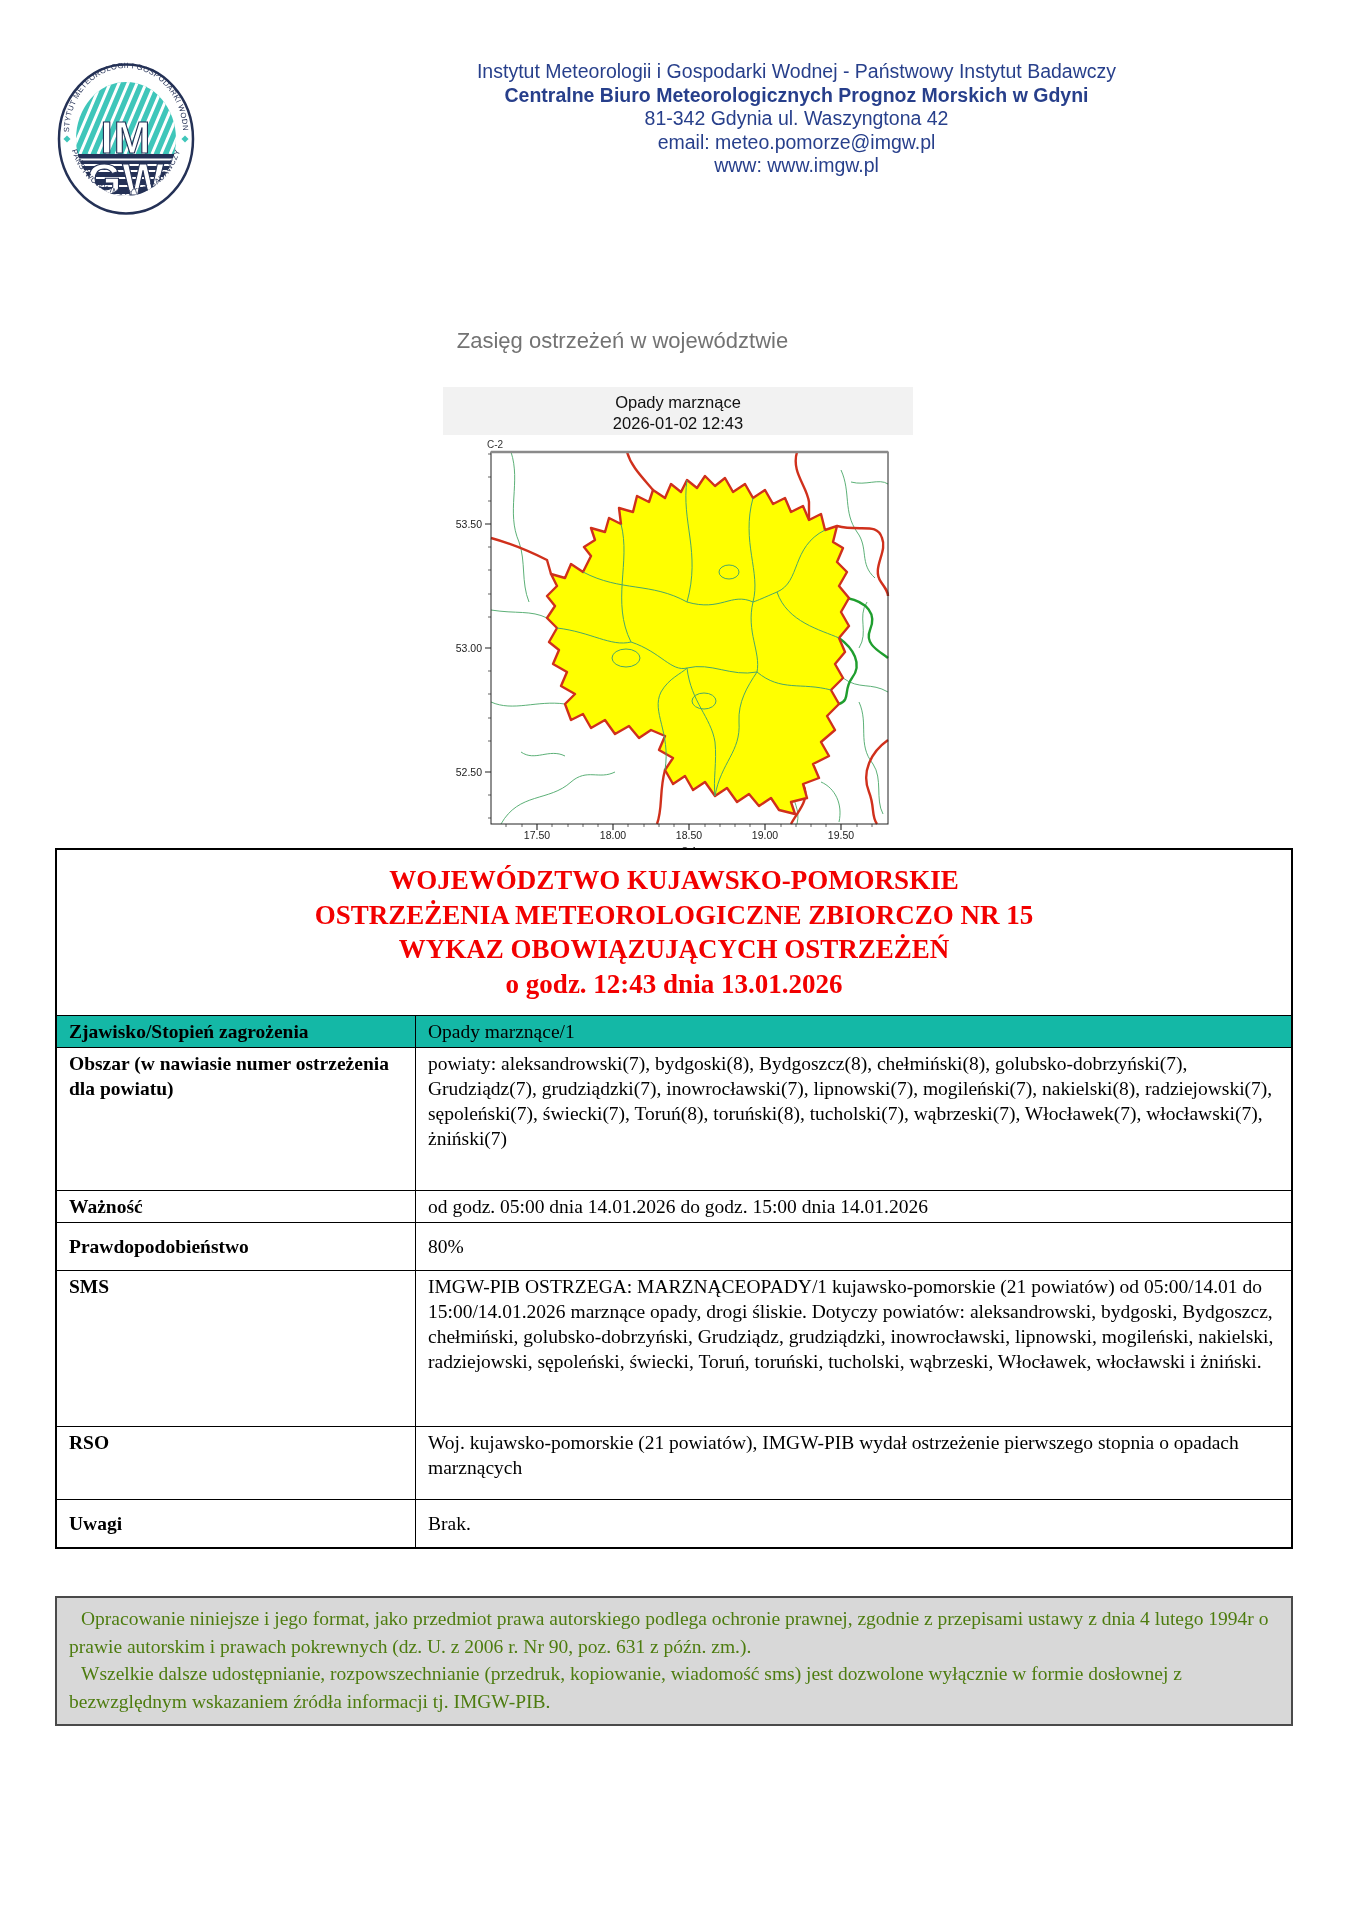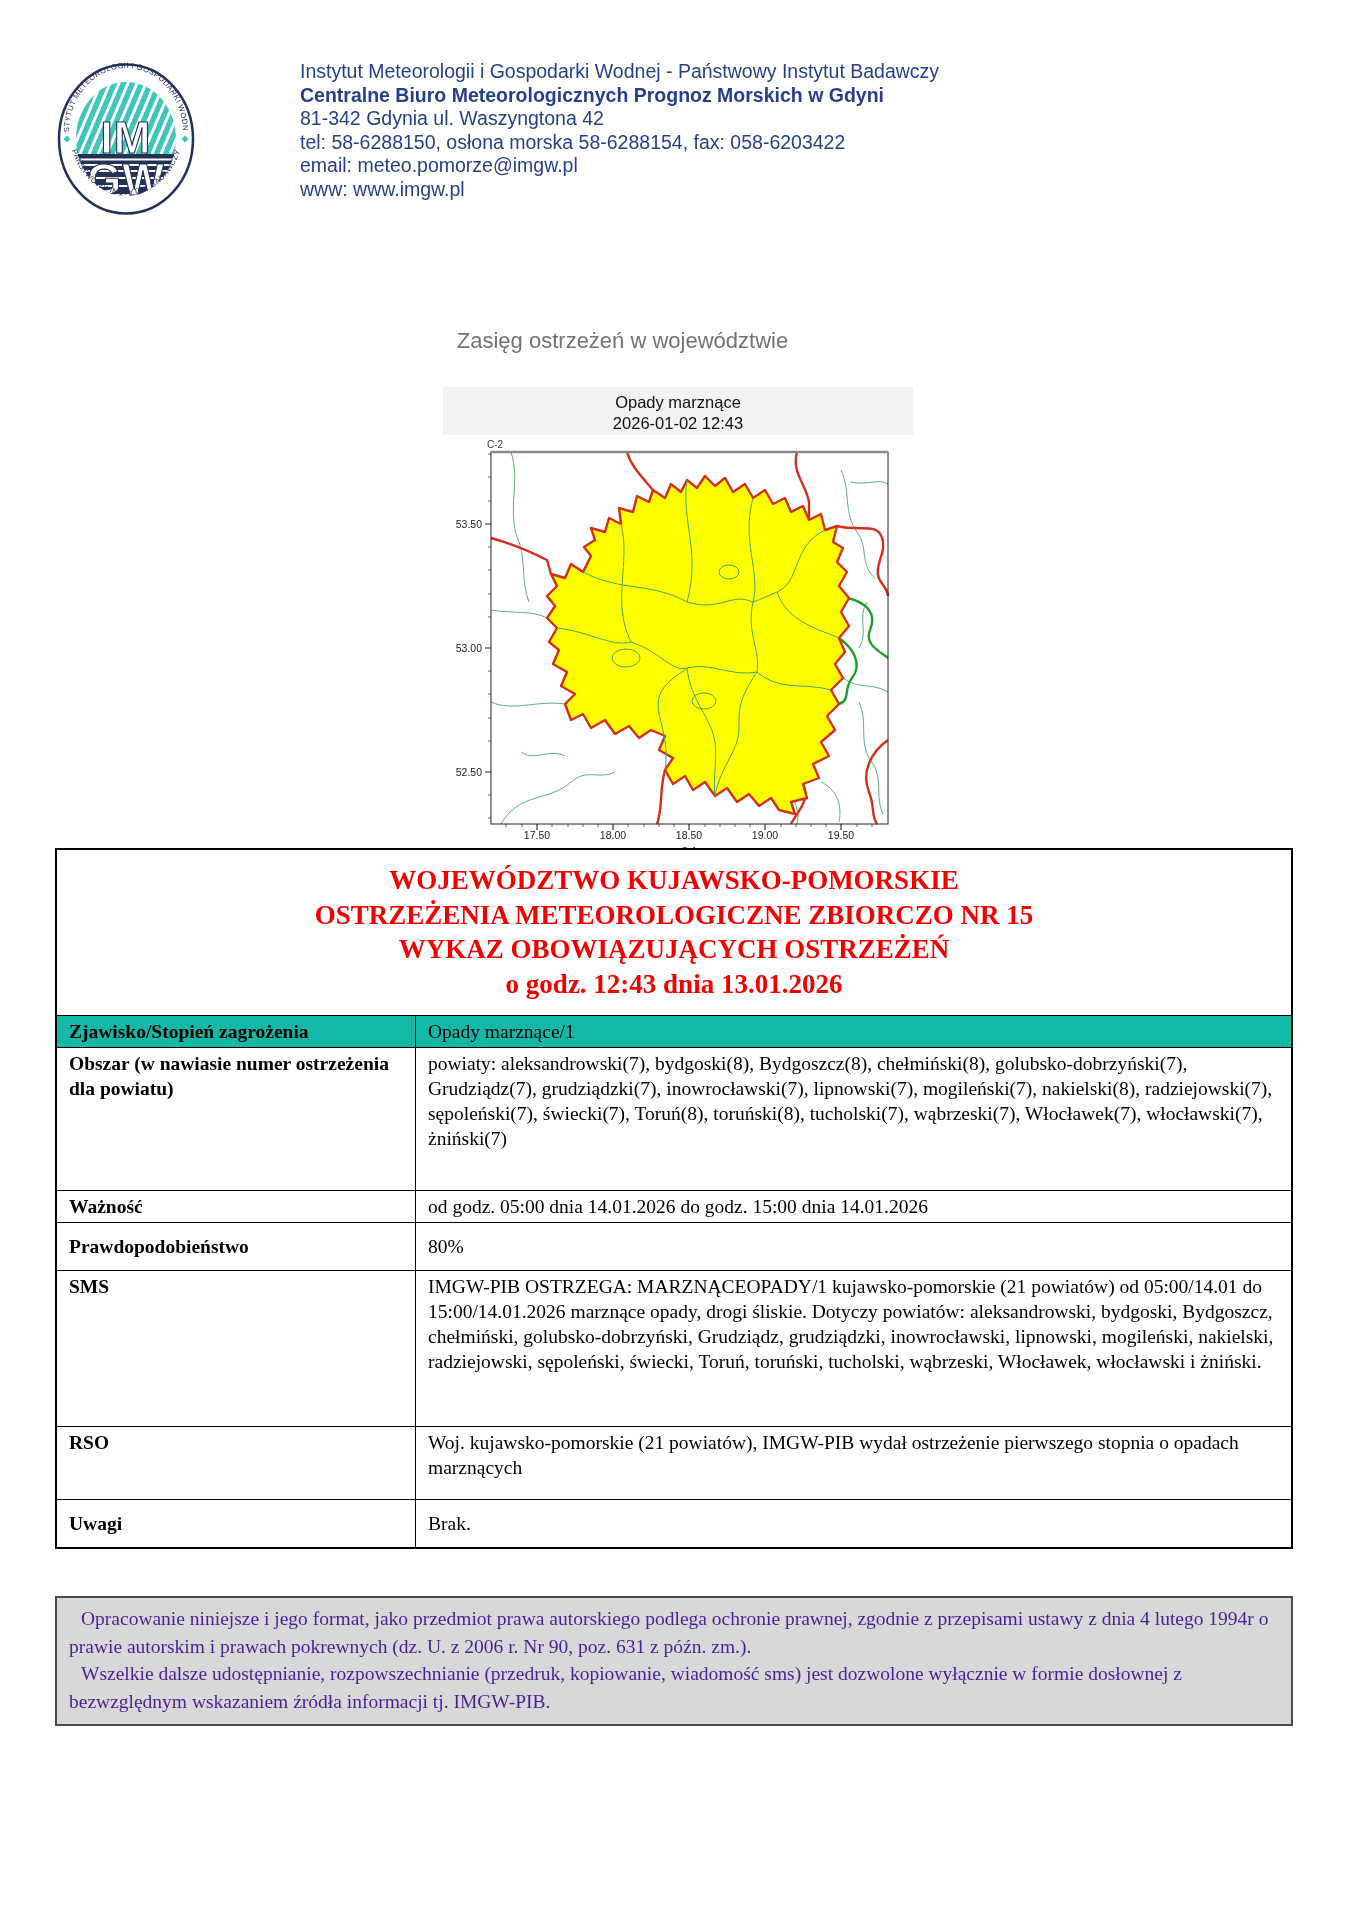--- a/index.html
+++ b/index.html
@@ -1,21 +1,21 @@
 <!DOCTYPE html>
 <html><head>
 <meta charset="utf-8">
 <style>
   html,body{margin:0;padding:0;background:#ffffff;}
   .page{position:relative;width:1356px;height:1920px;background:#ffffff;overflow:hidden;
         font-family:"Liberation Sans",sans-serif;color:#000;}
 
   
   .logo{position:absolute;left:56px;top:62px;width:140px;height:154px;}
-  .org-header{position:absolute;top:60px;right:63px;left:300px;text-align:left;
+  .org-header{position:absolute;top:60px;right:63px;left:300px;text-align:center;
               color:#273f8b;font-size:19.5px;line-height:23.6px;}
   .org-header .bold{font-weight:bold;}
 
   
   .section-title{position:absolute;top:328px;left:0;width:1245px;text-align:center;
                  font-size:22px;color:#737373;}
 
   
   .map-wrap{position:absolute;left:443px;top:387px;width:470px;height:461px;overflow:hidden;}
   .map-band{width:470px;height:48px;background:#f2f2f2;text-align:center;
@@ -33,21 +33,21 @@
   .tbl-title{color:#f20000;font-weight:bold;font-size:27px;line-height:34.5px;}
   td.lbl{width:334px;font-weight:bold;}
   tr.highlight td{background:#14b8a6;}
   tr.r0{height:29px;} tr.r1{height:143px;} tr.r2{height:31px;} tr.r3{height:48px;}
   tr.r4{height:48px;} tr.r5{height:156px;} tr.r6{height:73px;} tr.r7{height:48px;}
   tr.vtop td{vertical-align:top;}
 
   
   .footer-note{position:absolute;left:55px;top:1596px;width:1238px;box-sizing:border-box;
                background:#d8d8d8;border:2px solid #4a4a4a;padding:7px 12px 9px 12px;
-               font-family:"Liberation Serif",serif;font-size:19.5px;line-height:27.5px;color:#4c1d95;}
+               font-family:"Liberation Serif",serif;font-size:19.5px;line-height:27.5px;color:#4d7c0f;}
   .footer-note p{margin:0;text-indent:12px;}
 </style>
 </head>
 <body>
 
 <div class="page">
 
   <svg class="logo" viewBox="0 0 140 154">
     <defs>
       <clipPath id="innerDisc">
@@ -72,21 +72,20 @@
       <textPath href="#arcBottom" startOffset="50%" text-anchor="middle">PAŃSTWOWY INSTYTUT BADAWCZY</textPath>
     </text>
     <rect x="8.5" y="74.5" width="5" height="5" fill="#3fc6ba" transform="rotate(45 11 77)"></rect>
     <rect x="126.5" y="74.5" width="5" height="5" fill="#3fc6ba" transform="rotate(45 129 77)"></rect>
   </svg>
 
   <div class="org-header">
     <div>Instytut Meteorologii i Gospodarki Wodnej - Państwowy Instytut Badawczy</div>
     <div class="bold">Centralne Biuro Meteorologicznych Prognoz Morskich w Gdyni</div>
     <div>81-342 Gdynia ul. Waszyngtona 42</div>
-    <div>tel: 58-6288150, osłona morska 58-6288154, fax: 058-6203422</div>
     <div>email: meteo.pomorze@imgw.pl</div>
     <div>www: www.imgw.pl</div>
   </div>
 
   <div class="section-title">Zasięg ostrzeżeń w województwie</div>
 
   <div class="map-wrap">
     <div class="map-band">
       <div>Opady marznące</div>
       <div>2026-01-02 12:43</div>

